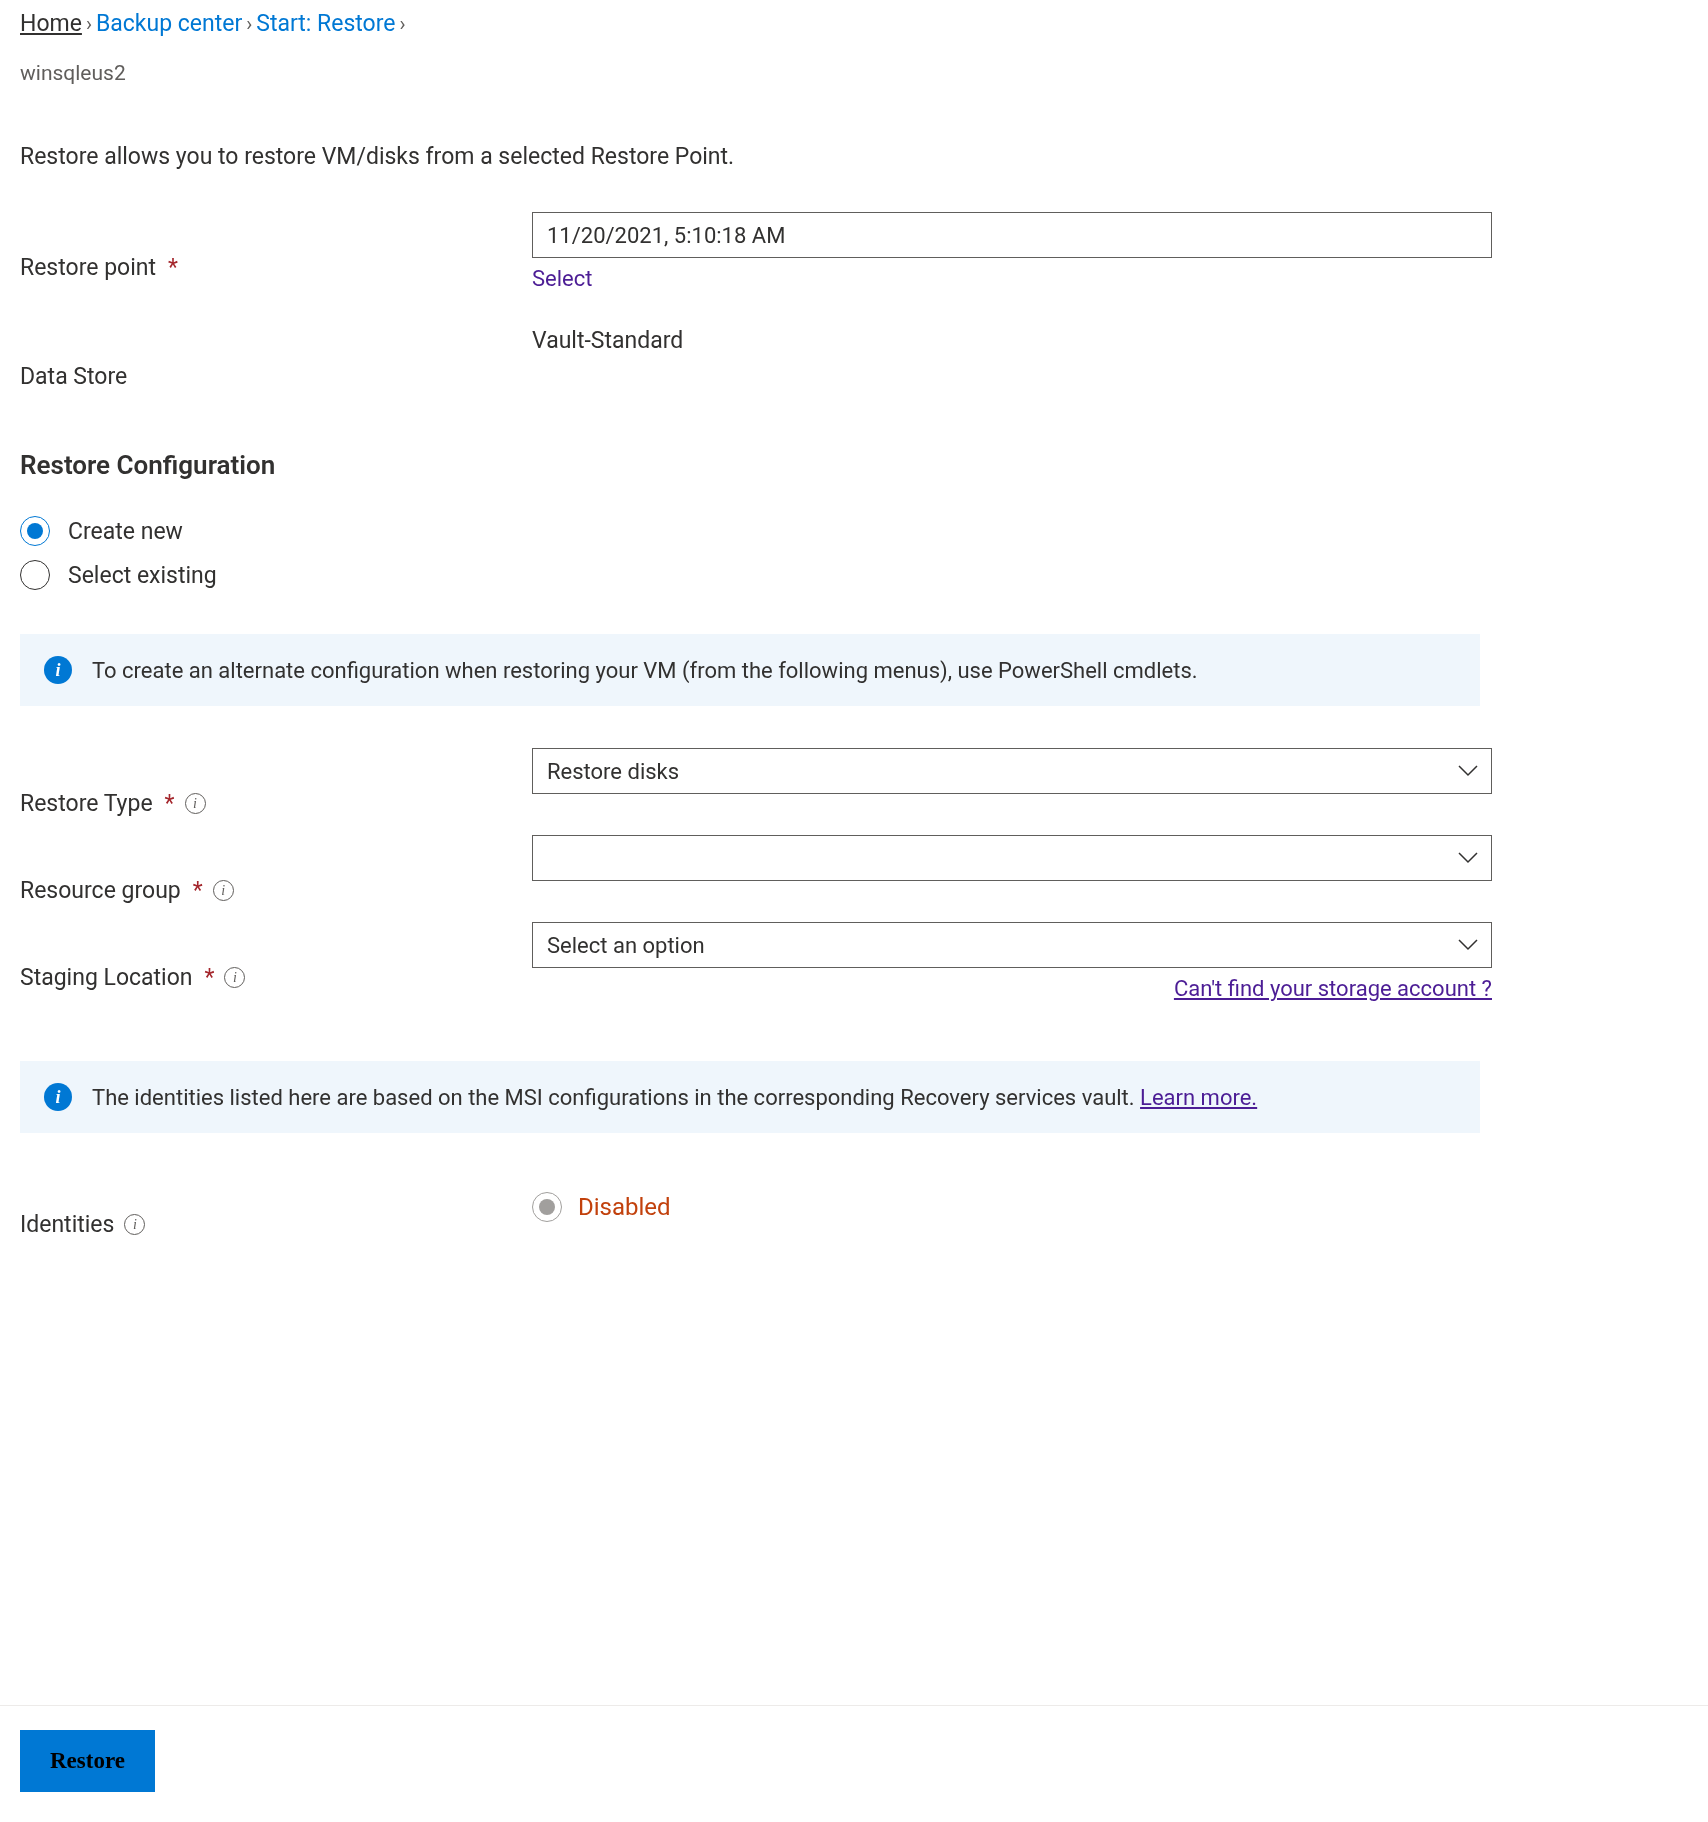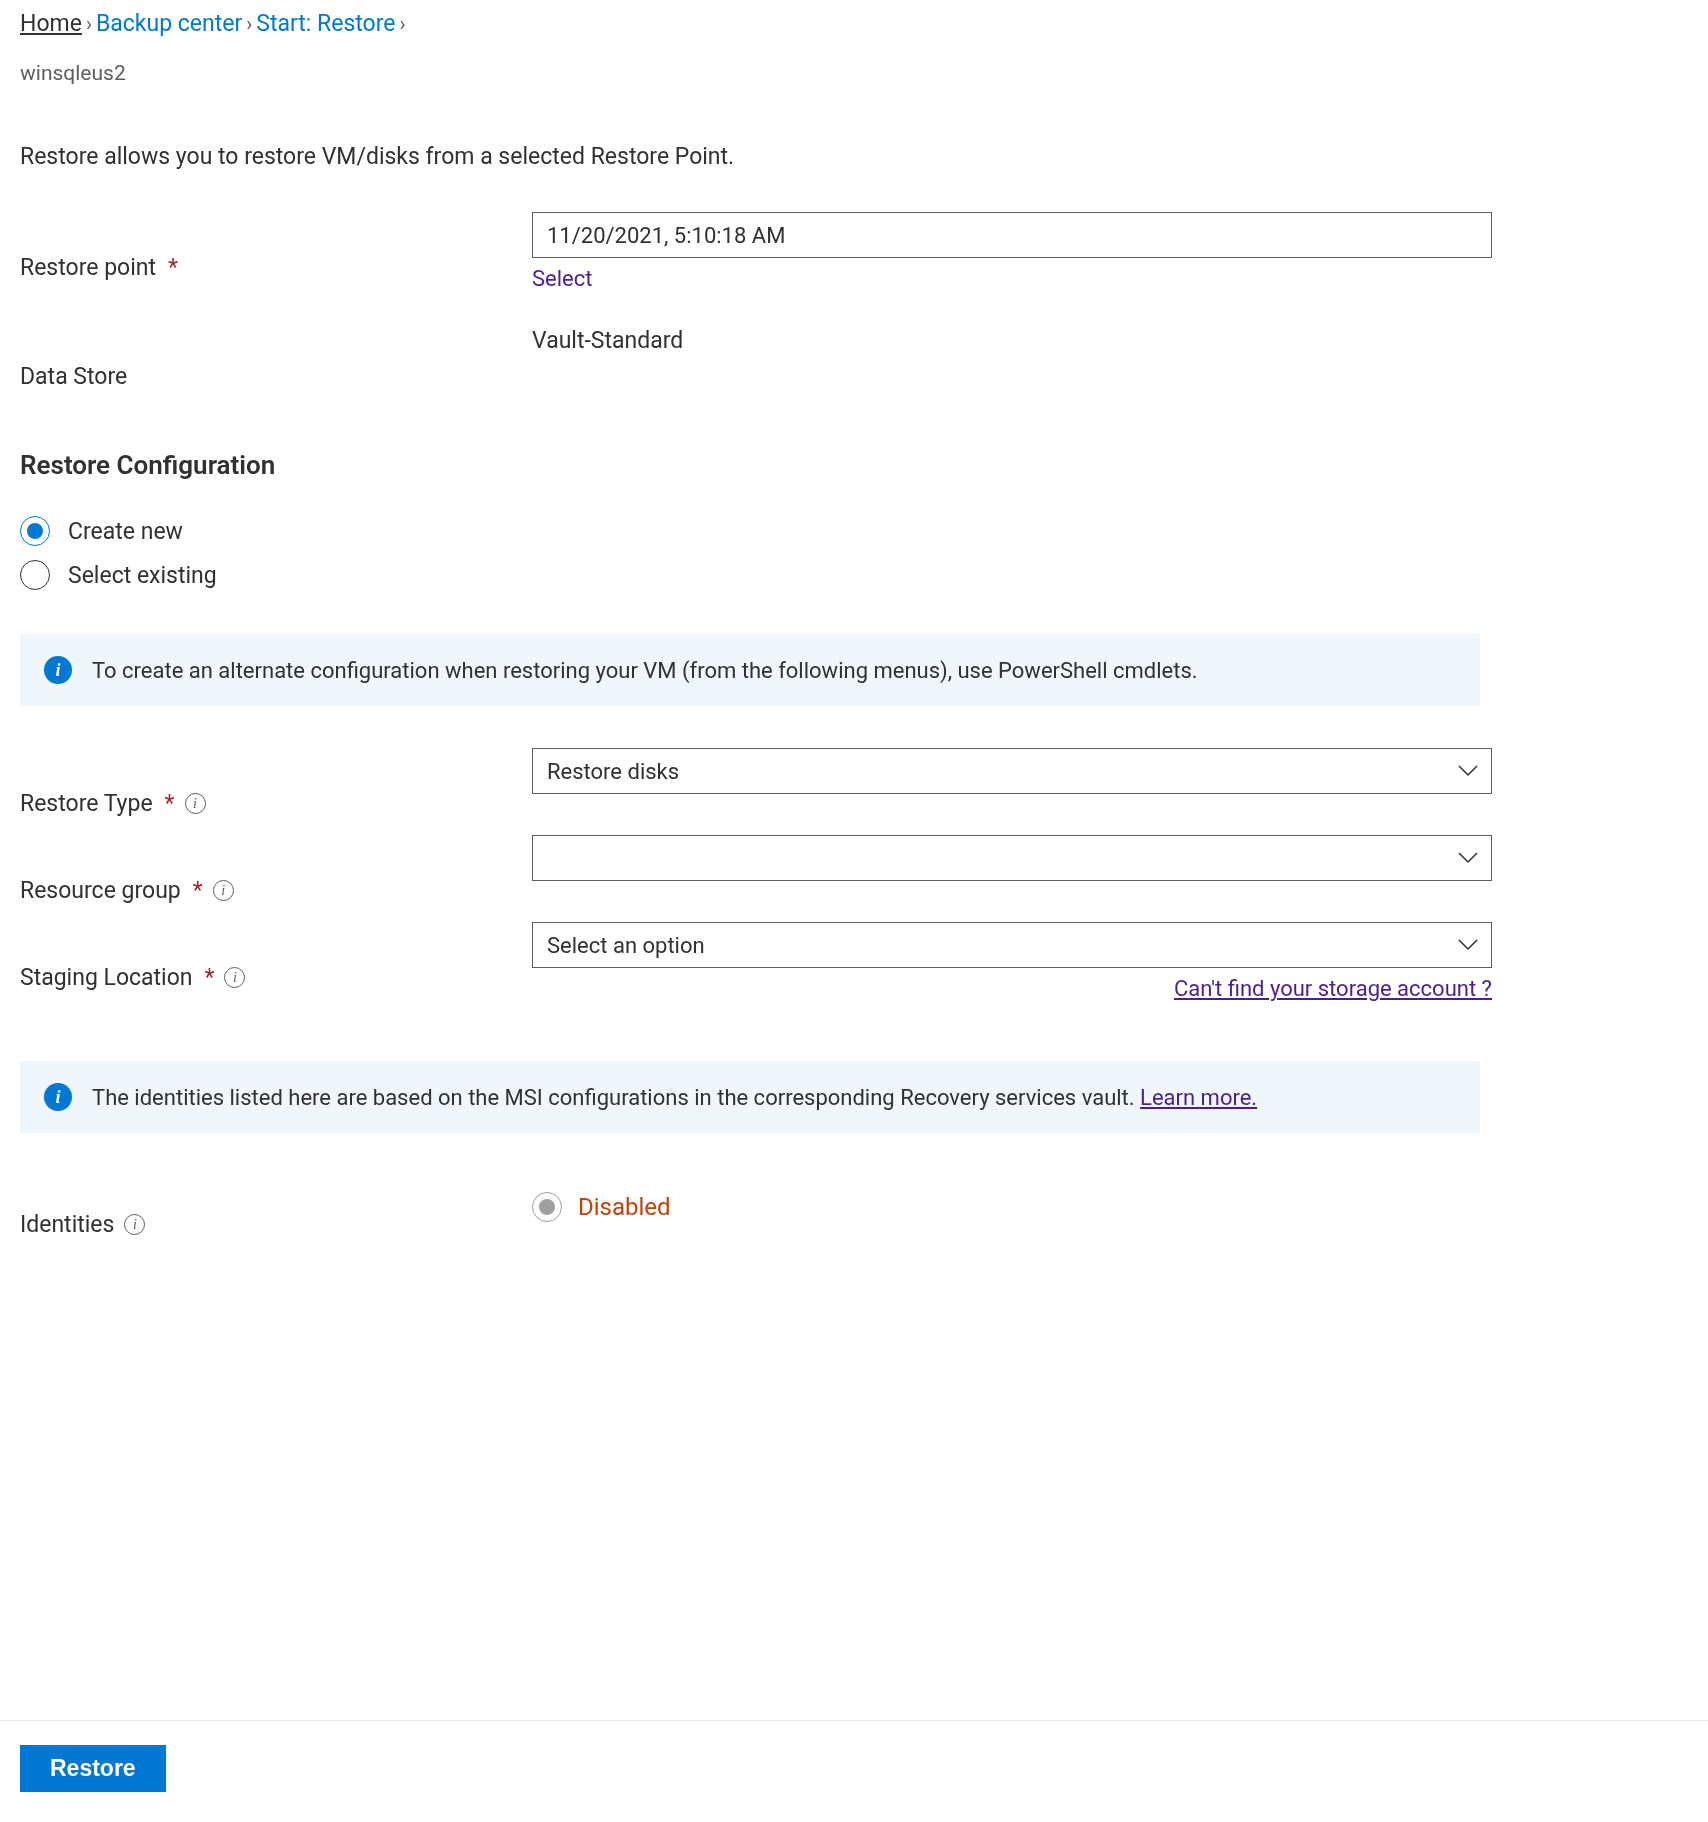--- a/index.html
+++ b/index.html
@@ -225,27 +225,27 @@
     position: absolute;
     bottom: 0;
     left: 0;
     right: 0;
     border-top: 1px solid #edebe9;
     padding: 24px 20px 30px 20px;
     background: #fff;
   }
   .primary-btn {
     background: #0078d4;
-    color: #ffffff;
+    color: #000000;
     border: none;
     font-size: 23px;
     font-weight: 600;
-    padding: 10px 30px;
+    padding: 18px 30px;
     cursor: pointer;
-    font-family: Liberation Sans, sans-serif;
+    font-family: Liberation Serif, serif;
   }
   .identities-row {
     display: flex;
     align-items: center;
     margin-top: 8px;
   }
   .identities-row .form-label-col { padding-top: 0; }
   .disabled-text {
     font-size: 24px;
     color: #c2410c;

